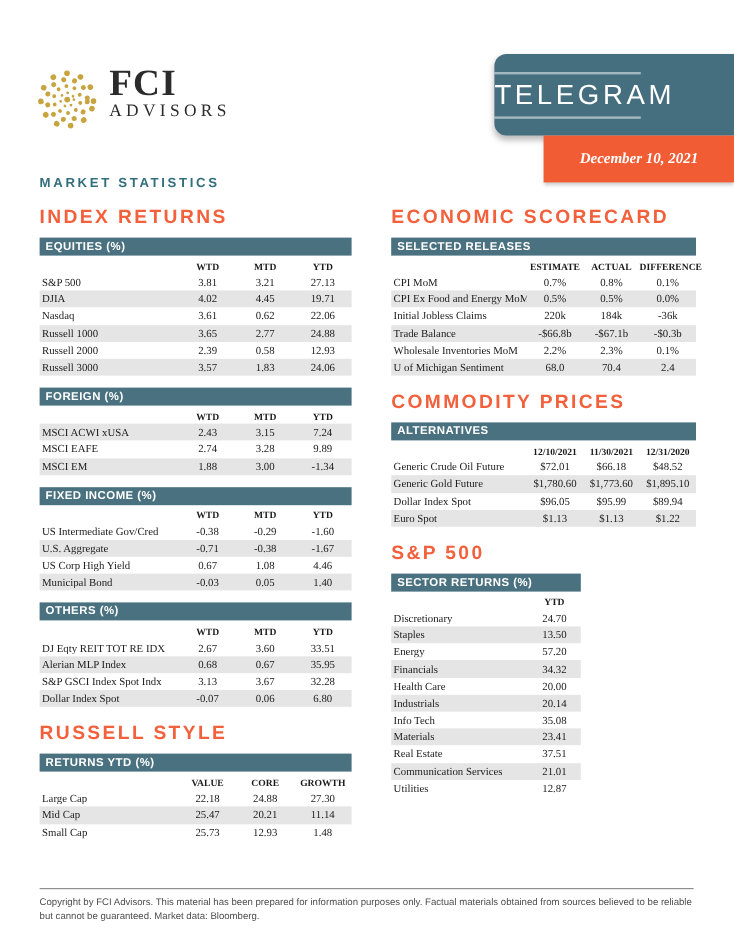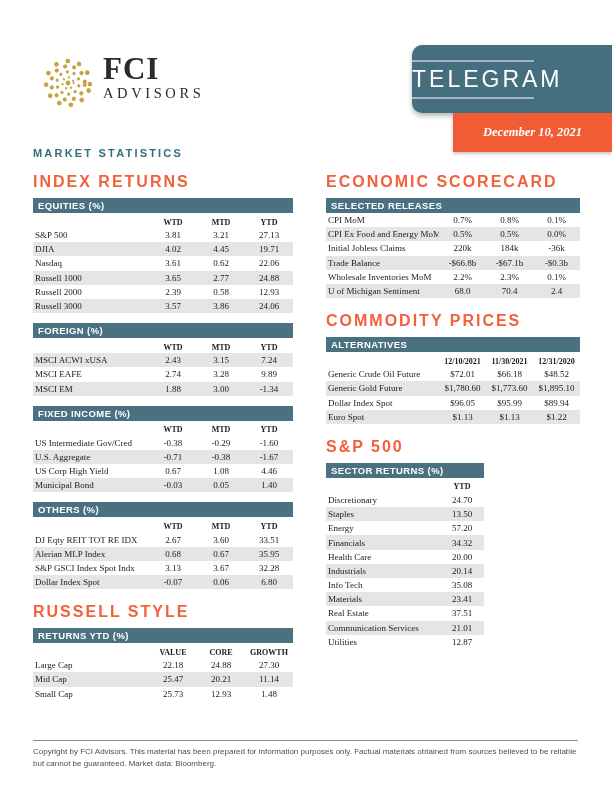--- a/index.html
+++ b/index.html
@@ -1,20 +1,20 @@
 <!DOCTYPE html>
 <html><head>
 <meta charset="utf-8">
 <style>
   html,body{margin:0;padding:0;background:#fff;}
   body{width:612px;height:792px;position:relative;font-family:"Liberation Serif",serif;color:#1b1b1b;}
   .page{position:absolute;left:0;top:0;width:612px;height:792px;background:#ffffff;overflow:hidden;}
 
   
-  .logo-wrap{position:absolute;left:40px;top:53px;display:flex;align-items:flex-start;}
+  .logo-wrap{position:absolute;left:28px;top:53px;display:flex;align-items:flex-start;}
   .globe{display:block;margin-top:2px;}
   .brand-text{display:flex;flex-direction:column;margin-left:7px;}
   .brand-fci{font-family:"Liberation Serif",serif;font-weight:700;font-size:31px;line-height:1.0;color:#2b2b2b;letter-spacing:1px;}
   .brand-advisors{font-family:"Liberation Serif",serif;font-size:14.5px;letter-spacing:3.6px;color:#2b2b2b;margin-top:1px;}
 
   .telegram-badge{position:absolute;left:412px;top:45px;width:200px;height:68px;background:#456F7E;
     border-radius:10px 0 0 10px;box-shadow:0 3px 5px rgba(0,0,0,.28);
     display:flex;flex-direction:column;align-items:flex-start;justify-content:center;
     padding-right:20px;box-sizing:border-box;}
   .badge-line{width:122px;height:2px;background:rgba(255,255,255,.5);}
@@ -127,21 +127,21 @@
           </div>
           <div class="trow">
             <span class="lbl">Russell 2000</span>
             <span class="num">2.39</span>
             <span class="num">0.58</span>
             <span class="num">12.93</span>
           </div>
           <div class="trow alt">
             <span class="lbl">Russell 3000</span>
             <span class="num">3.57</span>
-            <span class="num">3.86</span>
+            <span class="num">1.83</span>
             <span class="num">24.06</span>
           </div>
         </div>
       <div class="mini-table">
           <div class="tbar">FOREIGN (%)</div>
           <div class="trow thead">
             <span class="lbl"></span>
             <span class="num">WTD</span>
             <span class="num">MTD</span>
             <span class="num">YTD</span>
@@ -259,20 +259,26 @@
             <span class="num">12.93</span>
             <span class="num">1.48</span>
           </div>
         </div>
     </div>
 
     <div class="col-right">
       <div class="section-title">ECONOMIC SCORECARD</div>
       <div class="mini-table">
           <div class="tbar">SELECTED RELEASES</div>
+          <div class="trow thead">
+            <span class="lbl"></span>
+            <span class="num">ESTIMATE</span>
+            <span class="num">ACTUAL</span>
+            <span class="num">DIFFERENCE</span>
+          </div>
           <div class="trow">
             <span class="lbl">CPI MoM</span>
             <span class="num">0.7%</span>
             <span class="num">0.8%</span>
             <span class="num">0.1%</span>
           </div>
           <div class="trow alt">
             <span class="lbl">CPI Ex Food and Energy MoM</span>
             <span class="num">0.5%</span>
             <span class="num">0.5%</span>

